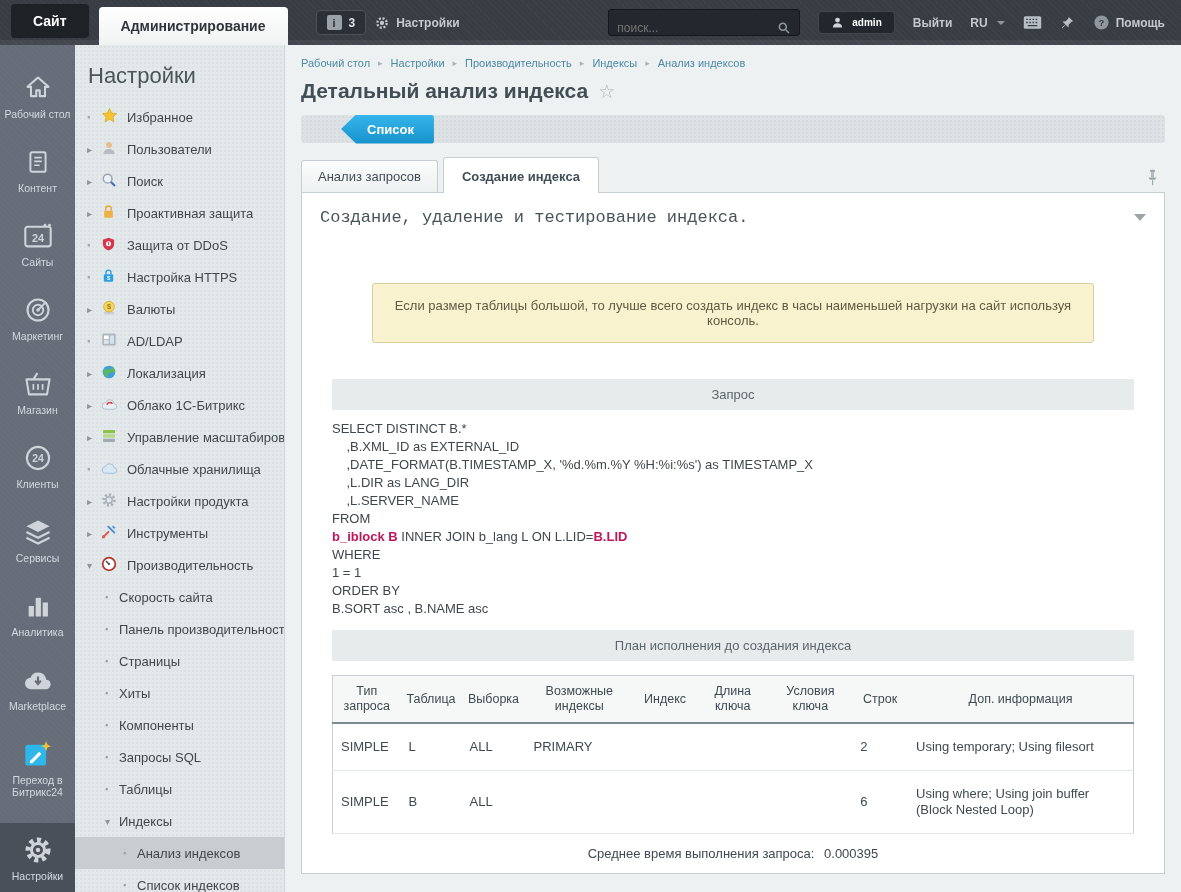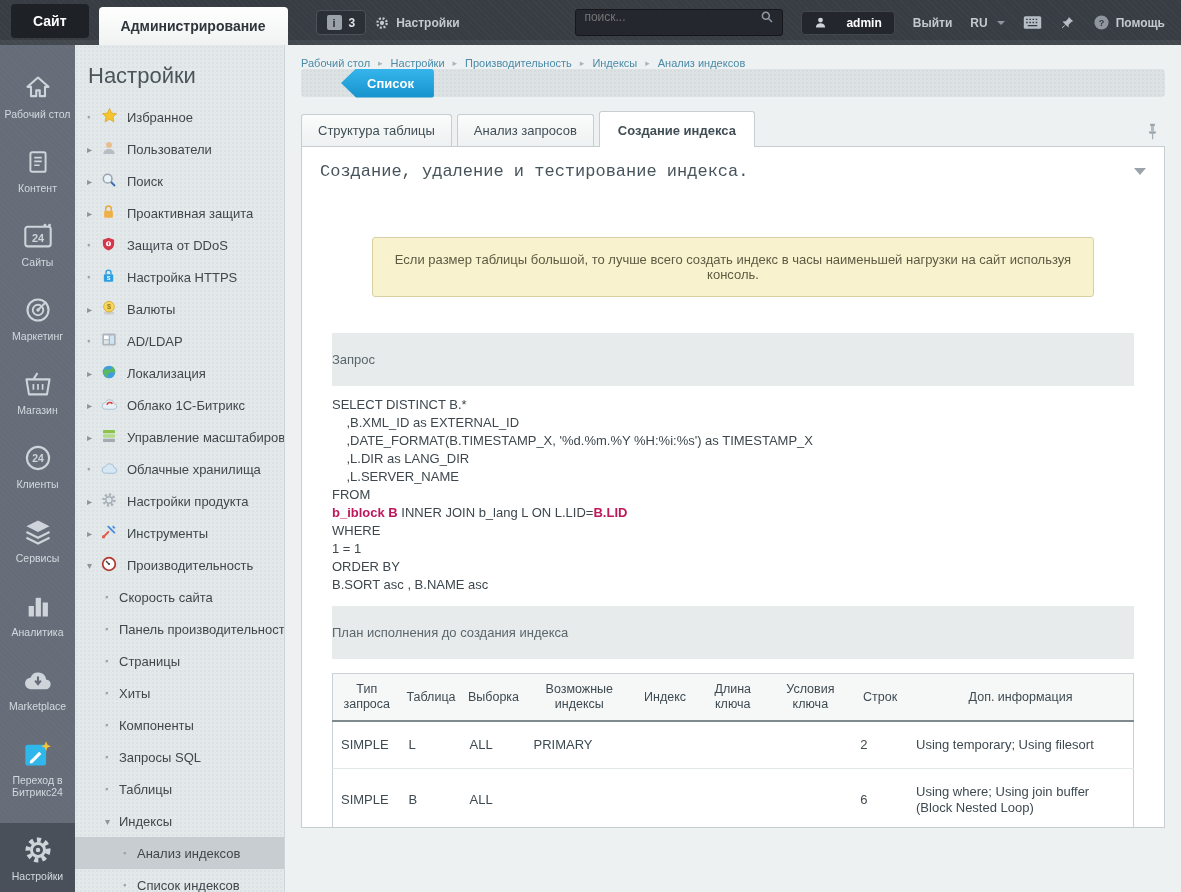--- a/index.html
+++ b/index.html
@@ -13,23 +13,23 @@
   .tb-tab { font-size:14px; font-weight:bold; padding:0 22px; height:38px; margin-top:7px;
     display:flex; align-items:center; border-radius:4px 4px 0 0; cursor:pointer; }
   .tb-tab.site { background:#1e2227; color:#fff; margin-left:11px; height:34px; margin-top:4px; margin-bottom:7px; border-radius:4px; }
   .tb-tab.admin { background:linear-gradient(#ffffff,#f0f2f2); color:#2f353b; margin-left:10px; }
   .tb-group { display:flex; align-items:center; margin-left:28px; gap:8px; }
   .tb-badge { display:flex; align-items:center; gap:7px; background:#2b2f36; border:1px solid #4d525a; border-radius:4px; padding:4px 10px; cursor:pointer; }
   .tb-badge .sq { width:15px; height:15px; background:#9aa1a9; border-radius:2px; color:#2b2f36; font-size:11px; font-weight:bold; display:flex; align-items:center; justify-content:center; }
   .tb-badge .cnt { color:#dfe3e7; font-size:12px; font-weight:bold; }
   .tb-link { color:#c3c9cf; font-size:12px; font-weight:bold; display:flex; align-items:center; gap:6px; cursor:pointer; }
   .tb-right { margin-left:auto; display:flex; align-items:center; gap:18px; padding-right:16px; }
-  .tb-search { display:flex; align-items:flex-start; background:#24282e; border:1px solid #15171b; border-radius:3px; width:208px; height:27px; padding:0 8px; }
+  .tb-search { display:flex; align-items:flex-end; background:#24282e; border:1px solid #15171b; border-radius:3px; width:192px; height:27px; padding:0 8px; }
   .tb-search input { flex:1; background:transparent; border:none; outline:none; color:#9aa1a9; font-size:12px; font-family:inherit; }
-  .tb-user { display:flex; align-items:center; gap:19px; background:#23272d; border:1px solid #42474e; border-radius:4px; padding:4px 12px; color:#fff; font-size:12px; font-weight:bold; cursor:pointer; }
+  .tb-user { display:flex; align-items:center; gap:8px; background:#23272d; border:1px solid #42474e; border-radius:4px; padding:4px 12px; color:#fff; font-size:10px; font-weight:bold; cursor:pointer; }
   .caret { display:inline-block; width:0; height:0; border-left:4px solid transparent; border-right:4px solid transparent; border-top:4px solid #8e959c; margin-left:3px; }
   .icon { display:inline-flex; align-items:center; justify-content:center; }
   .icon svg { display:block; }
 
   
   .main { flex:1; display:flex; min-height:0; }
 
   
   .sidebar { width:75px; flex:0 0 75px; background:#666d78;
     background-image:repeating-linear-gradient(45deg, rgba(255,255,255,.02) 0 1px, transparent 1px 4px);
@@ -74,21 +74,21 @@
 
   .panel { background:#fff; border:1px solid #c7ced2; margin-bottom:0; height:682px; overflow:hidden; position:relative; }
   .section-head { display:flex; align-items:center; justify-content:space-between; padding:15px 18px 14px;font-family:Liberation Mono, monospace; }
   .section-title { font-size:17px; color:#47545b; }
   .collapse-arrow { width:0; height:0; border-left:6px solid transparent; border-right:6px solid transparent; border-top:7px solid #9aa4aa; cursor:pointer; }
 
   .note { background:#f8f2cf; border:1px solid #d8d0a2; border-radius:3px; margin:42px 70px 36px 70px; padding:14px 20px;
     font-size:13px; color:#5f5a42; text-align:center; }
 
   .form-area { padding:0 30px; }
-  .strip { background:#e7ebeb; color:#5b676d; font-size:13px; text-align:left; padding:19px 0; }
+  .strip { background:#e7ebeb; color:#5b676d; font-size:13px; text-align:center; padding:8px 0; }
   .sql { font-size:13px; color:#3d474d; line-height:18px; padding:10px 0 12px; white-space:pre; }
   .sql b { color:#be185d; }
 
   table.plan { width:100%; border-collapse:collapse; margin-top:14px; border:1px solid #c9d1d4; }
   table.plan thead th { background:#f6f8f8; font-weight:normal; font-size:12.5px; color:#3e4a51; text-align:center;
     padding:8px 6px; border-bottom:2px solid #7f8a8f; line-height:15px; }
   table.plan tbody td { font-size:13px; color:#3e4a51; padding:15px 8px; border-bottom:1px solid #e2e7e8; line-height:16px; }
   .avg-line { text-align:center; font-size:13px; color:#3e4a51; padding:12px 0 10px; }
 </style>
 </head>
@@ -485,27 +485,30 @@
           <span class="crumb-sep">▸</span>
           <a>Настройки</a>
           <span class="crumb-sep">▸</span>
           <a>Производительность</a>
           <span class="crumb-sep">▸</span>
           <a>Индексы</a>
           <span class="crumb-sep">▸</span>
           <a>Анализ индексов</a>
         </div>
 
+      <div class="page-title-row">
+        <span class="page-title">Детальный анализ индекса</span>
+        <span class="fav-star">☆</span>
+      </div>
 
       <div class="toolbar">
         <button class="btn-list">Список</button>
       </div>
 
       <div class="tabs-row" id="tabs-row">
-        <div class="tab">Структура таблицы</div>
           <div class="tab">Анализ запросов</div>
           <div class="tab active">Создание индекса</div>
           <span class="tabs-pin icon">
           <svg width="13" height="17" viewBox="0 0 16 22">
               <rect x="5" y="1" width="6" height="3" fill="#9aa4aa"></rect>
               <rect x="6" y="4" width="4" height="7" fill="#b3bcc1"></rect>
               <path d="M3 11h10l-1.5 3h-7z" fill="#9aa4aa"></path>
               <rect x="7.5" y="14" width="1.4" height="7" fill="#9aa4aa"></rect>
             </svg>
         </span>

